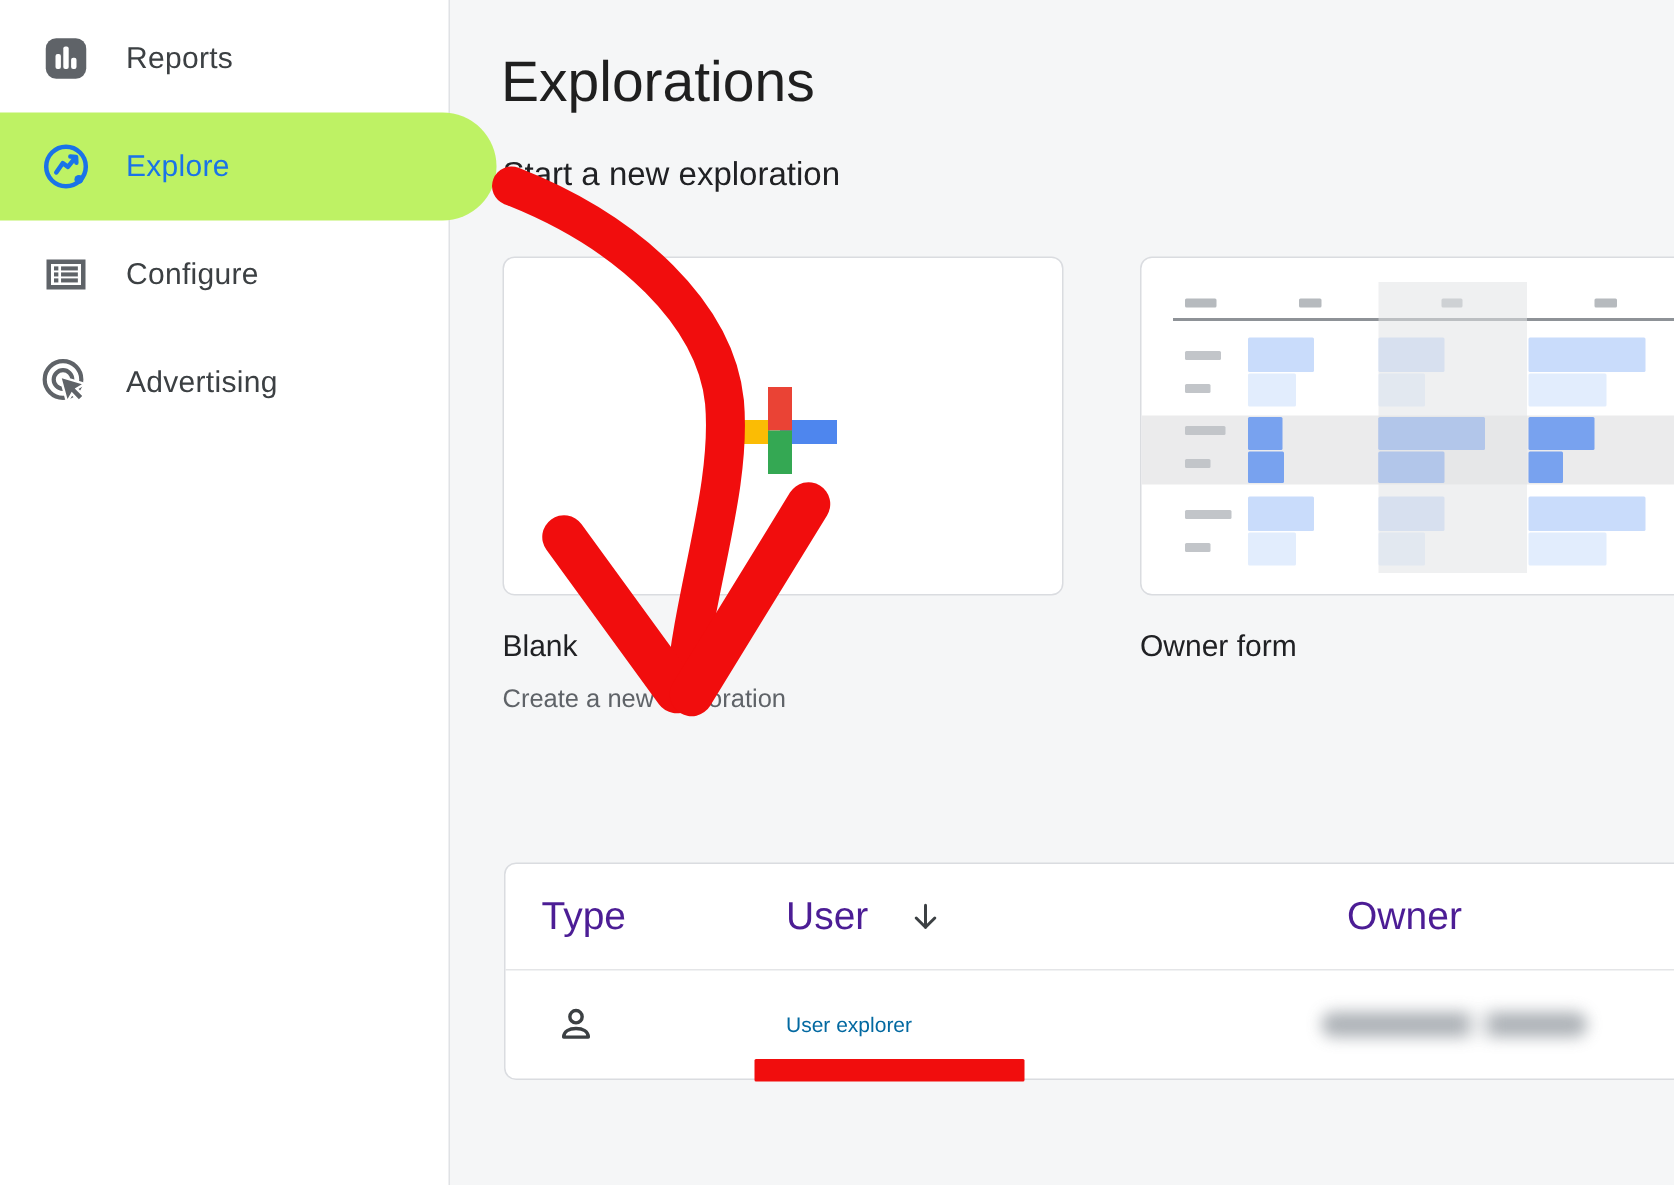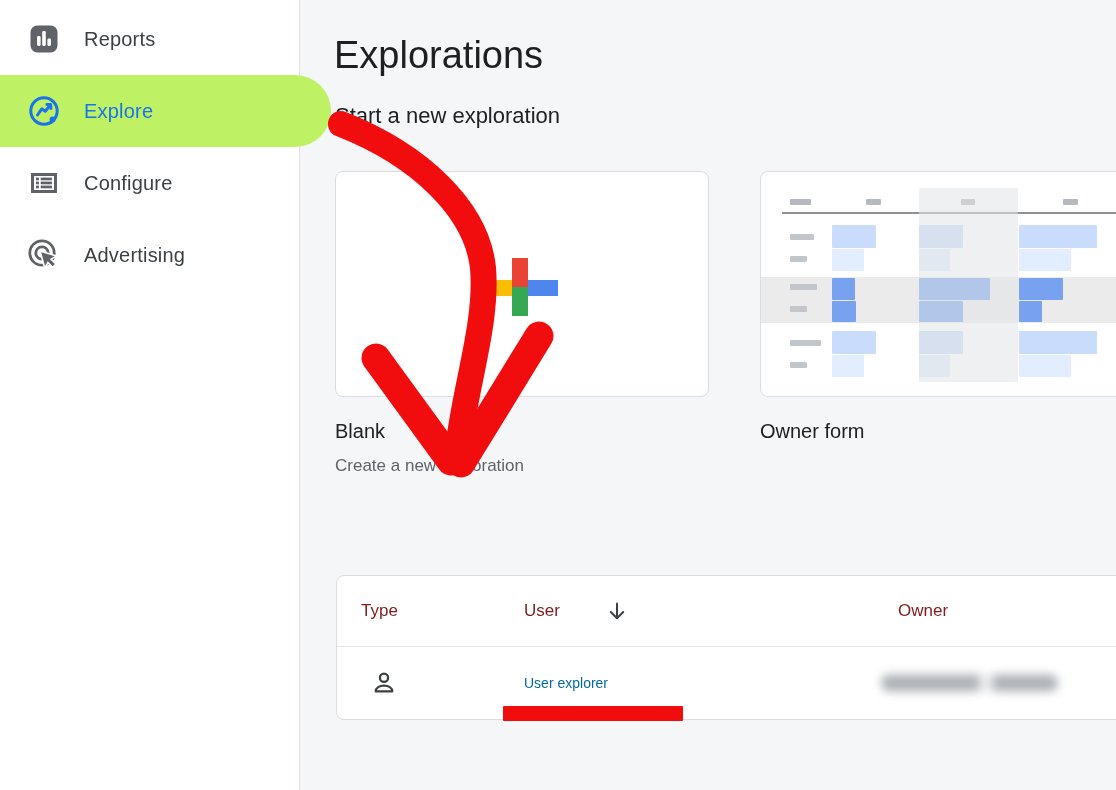--- a/index.html
+++ b/index.html
@@ -51,21 +51,21 @@
   .card-title{font-size:20px;font-weight:500;color:#202124;margin:0 0 9px 0;}
   .card-desc{font-size:17px;font-weight:400;color:#5f6368;line-height:27px;margin:0;}
   
   .exp-table{
     position:absolute;left:336px;top:575px;width:850px;background:#fff;
     border:1px solid #dadce0;border-radius:8px;box-sizing:border-box;z-index:4;
   }
   .t-head{position:relative;height:70px;border-bottom:1px solid #e4e5e7;}
   .t-row{position:relative;height:72px;cursor:pointer;}
   .cell{position:absolute;top:50%;transform:translateY(-50%);white-space:nowrap;}
-  .h-cell{font-size:17px;font-weight:500;color:#7f1d1d;}
+  .h-cell{font-size:26px;font-weight:500;color:#4c1d95;}
   .c-type{left:24px;}
   .c-name{left:187px;}
   .c-owner{left:561px;}
   .sort-icn{left:269px;width:22px;height:22px;cursor:pointer;}
   .row-type-icn{left:33px;width:28px;height:28px;}
   .row-name{font-size:14px;font-weight:500;color:#0369a1;}
   .owner-blob{
     left:544px;width:177px;height:17px;border-radius:8px;opacity:.8;
     background:linear-gradient(90deg,#9aa0a6 0,#9aa0a6 98px,rgba(154,160,166,.25) 98px,rgba(154,160,166,.25) 112px,#9aa0a6 112px,#9aa0a6 100%);
     filter:blur(5px);

